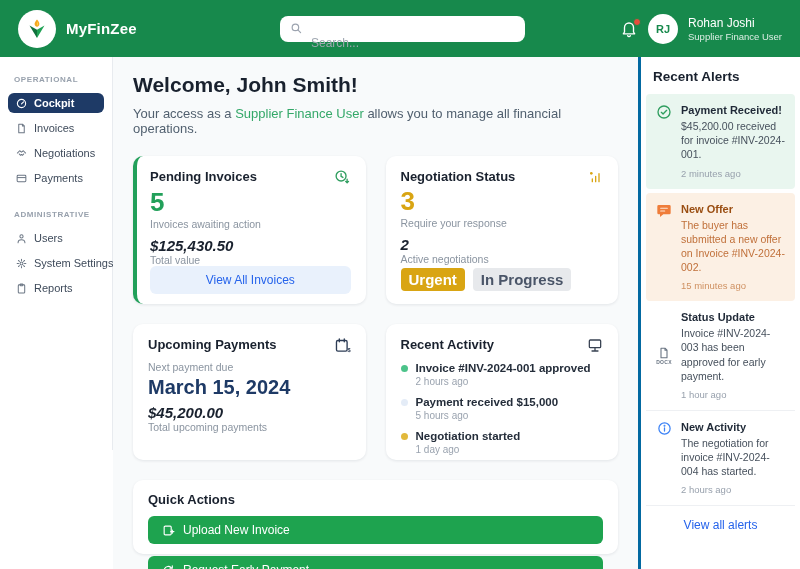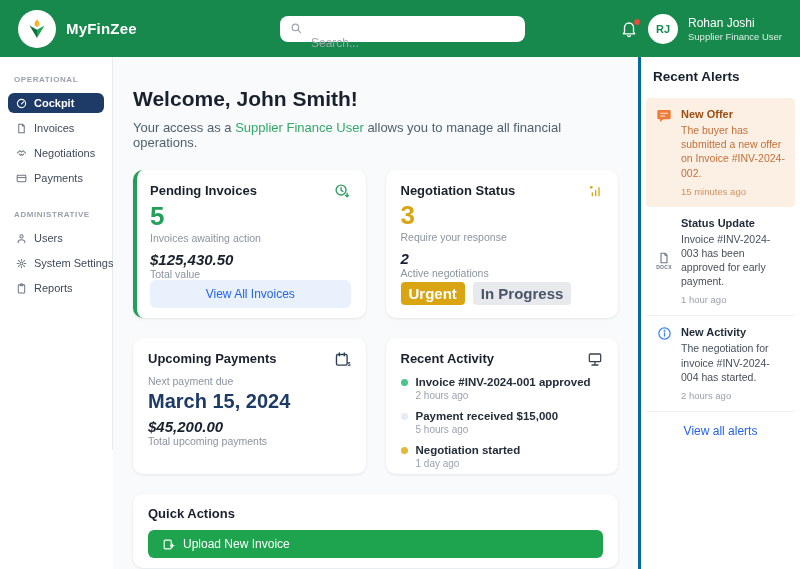--- a/index.html
+++ b/index.html
@@ -35,21 +35,21 @@
     padding:14px 8px 0; background:#fff; }
   .nav-section-label { font-size:8px; font-weight:700; color:#98a1ad; letter-spacing:.6px; margin:4px 6px 9px; }
   .nav-item { display:flex; align-items:center; gap:7px; padding:4px 8px; border-radius:6px;
     font-size:11px; color:#3e4a5a; margin-bottom:5px; cursor:pointer; white-space:nowrap; }
   .nav-item .nav-icon { display:flex; color:#6b7684; }
   .nav-item.active { background:#1e3a66; color:#fff; font-weight:600; }
   .nav-item.active .nav-icon { color:#fff; }
   .nav-gap { height:13px; }
 
   
-  .main { flex:1; background:#f8fafb; padding:30px 20px 0; }
+  .main { flex:1; background:#f8fafb; padding:16px 20px 0; }
   .welcome-title { font-size:21px; font-weight:800; color:#19212e; margin-bottom:9px; }
   .welcome-sub { font-size:13px; color:#51606f; margin-bottom:20px; }
   .welcome-sub .role { color:#34a869; }
   .cards-grid { display:grid; grid-template-columns:1fr 1fr; gap:20px; }
   .card { background:#fff; border-radius:10px; box-shadow:0 1px 3px rgba(16,24,40,.09);
     padding:13px 15px; display:flex; flex-direction:column; }
   .card-head { display:flex; justify-content:space-between; align-items:flex-start; }
   .card-title { font-size:13px; font-weight:700; color:#19212e; }
   .card.pending { border-left:4px solid #22a05a; height:148px; padding-left:13px; }
   .card.negotiation { height:148px; }
@@ -314,20 +314,33 @@
             <span>Request Early Payment</span>
           </button>
         </div>
       </section>
     </div>
   </main>
 
   <aside class="alerts">
     <div class="alerts-title">Recent Alerts</div>
 
+    <div class="alert success">
+      <span class="alert-icon">
+        <svg width="16" height="16" viewBox="0 0 24 24" fill="none" stroke="#2f9e5f" stroke-width="2" stroke-linecap="round" stroke-linejoin="round">
+            <circle cx="12" cy="12" r="9"></circle>
+            <path d="M8 12.5l2.6 2.6L16 9.5"></path>
+          </svg>
+      </span>
+      <div>
+        <div class="alert-title">Payment Received!</div>
+        <div class="alert-msg">$45,200.00 received for invoice #INV-2024-001.</div>
+        <div class="alert-time">2 minutes ago</div>
+      </div>
+    </div>
 
     <div class="alert offer">
       <span class="alert-icon">
         <svg width="16" height="16" viewBox="0 0 24 24">
             <path d="M4 3h16a2 2 0 0 1 2 2v10a2 2 0 0 1-2 2h-9l-5 4v-4H4a2 2 0 0 1-2-2V5a2 2 0 0 1 2-2z" fill="#ef7d3a"></path>
             <path d="M7 8h10M7 12h6" stroke="#fde8d8" stroke-width="1.6" stroke-linecap="round"></path>
           </svg>
       </span>
       <div>
         <div class="alert-title">New Offer</div>

